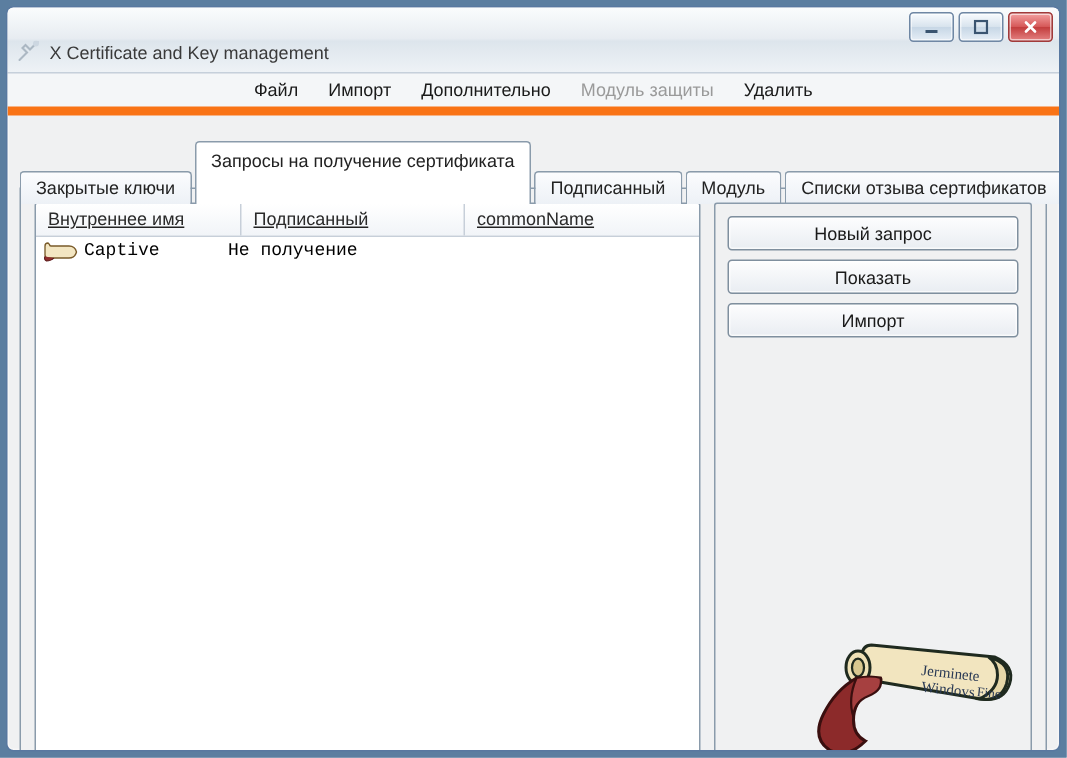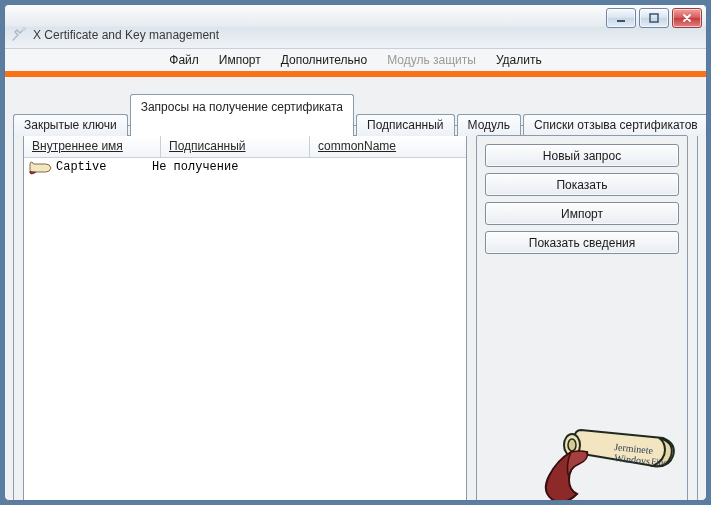--- a/index.html
+++ b/index.html
@@ -222,21 +222,20 @@
           <span class="cell c1">Captive</span>
           <span class="cell c3">Не получение</span>
         </div>
       </div>
     </div>
 
     <div class="button-col">
       <button class="push">Новый запрос</button>
       <button class="push">Показать</button>
       <button class="push">Импорт</button>
-      <button class="push">Показать сведения</button>
       <div class="spacer"></div>
       <div class="logo-wrap">
         <svg width="160" height="100" viewBox="0 0 160 100">
 
           <path d="M55 30 Q50 28 48 34 Q46 40 52 44 L135 58 Q150 60 154 48 Q158 36 144 30 L62 22 Q56 22 55 30 Z" fill="#f2e5bf" stroke="#1f2a1f" stroke-width="2"></path>
 
           <path d="M140 30 Q156 34 152 48 Q148 60 134 58 Q146 52 146 42 Q146 34 140 30 Z" fill="#e6d7a8" stroke="#1f2a1f" stroke-width="2"></path>
 
           <ellipse cx="53" cy="37" rx="8" ry="11" fill="#efe1b6" stroke="#1f2a1f" stroke-width="2"></ellipse>
           <ellipse cx="53" cy="37" rx="4" ry="6" fill="#d8c78f" stroke="#1f2a1f" stroke-width="1.5"></ellipse>

